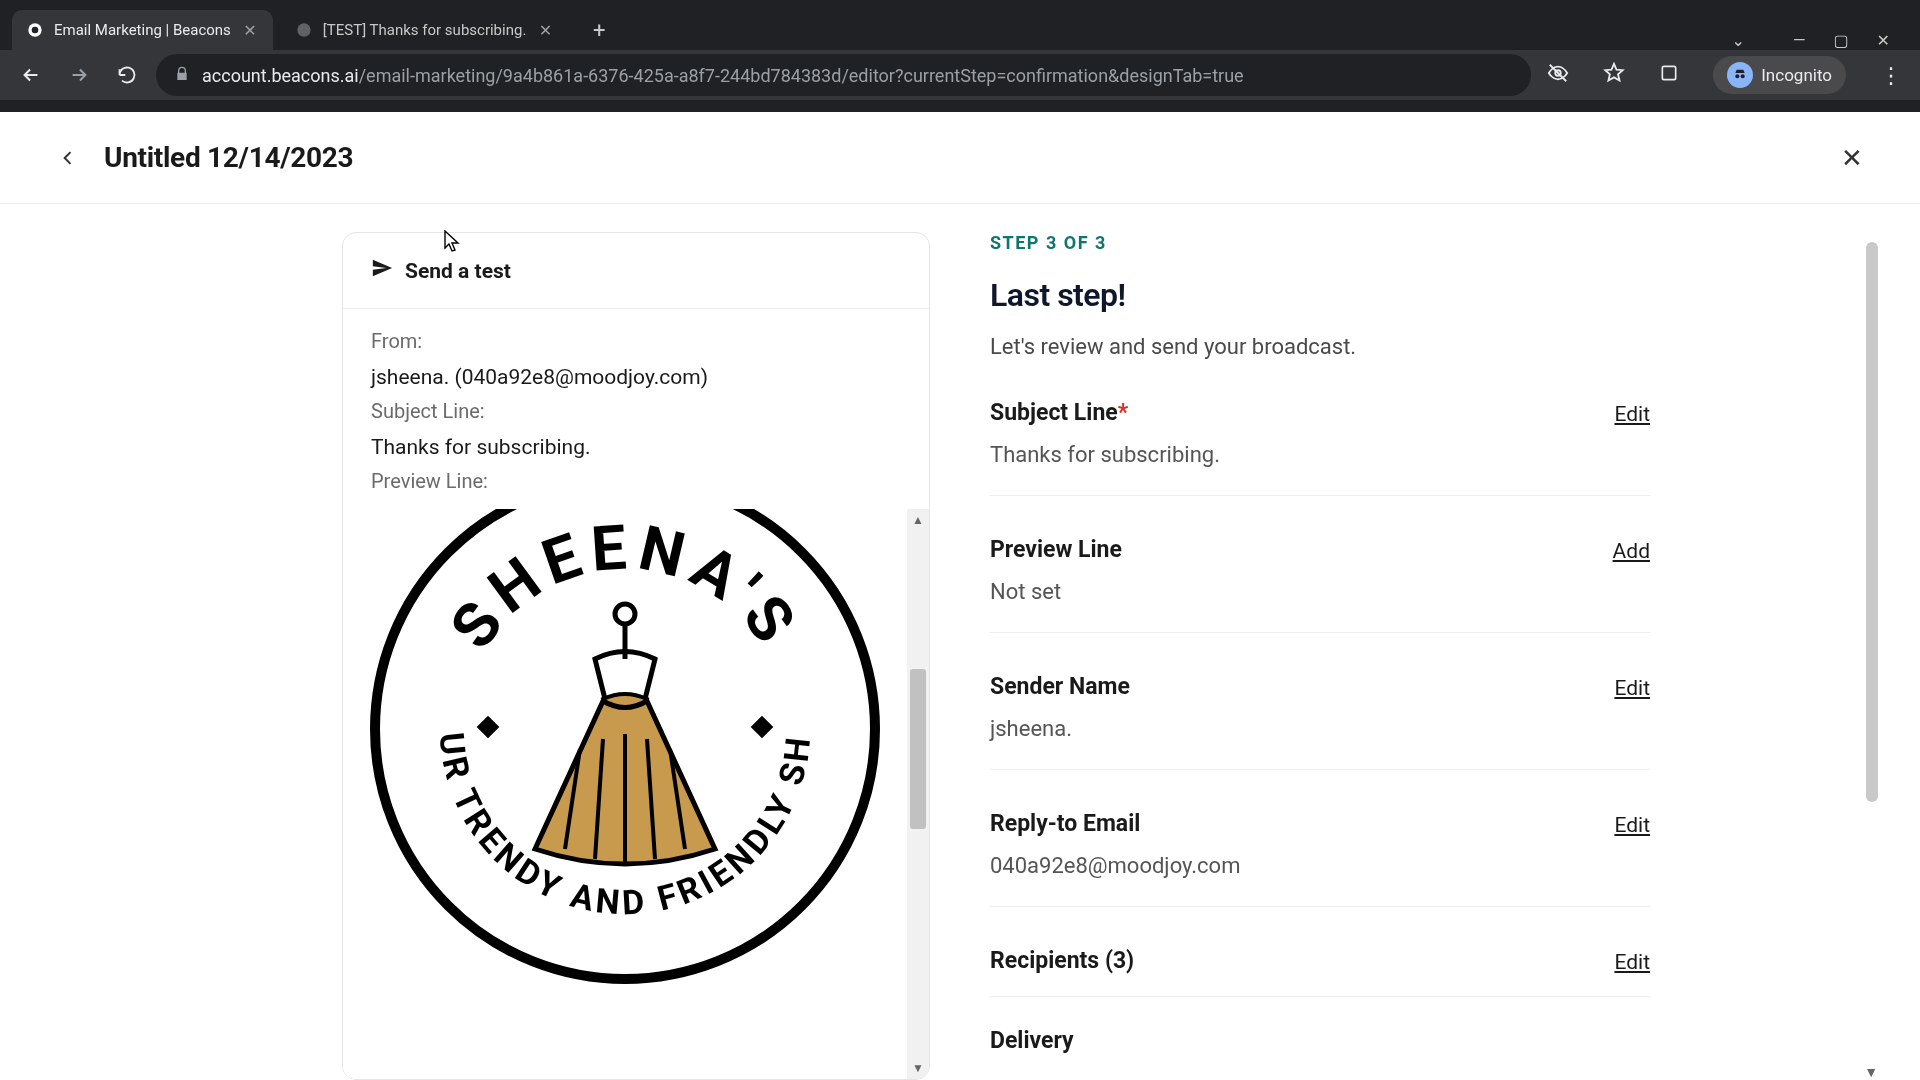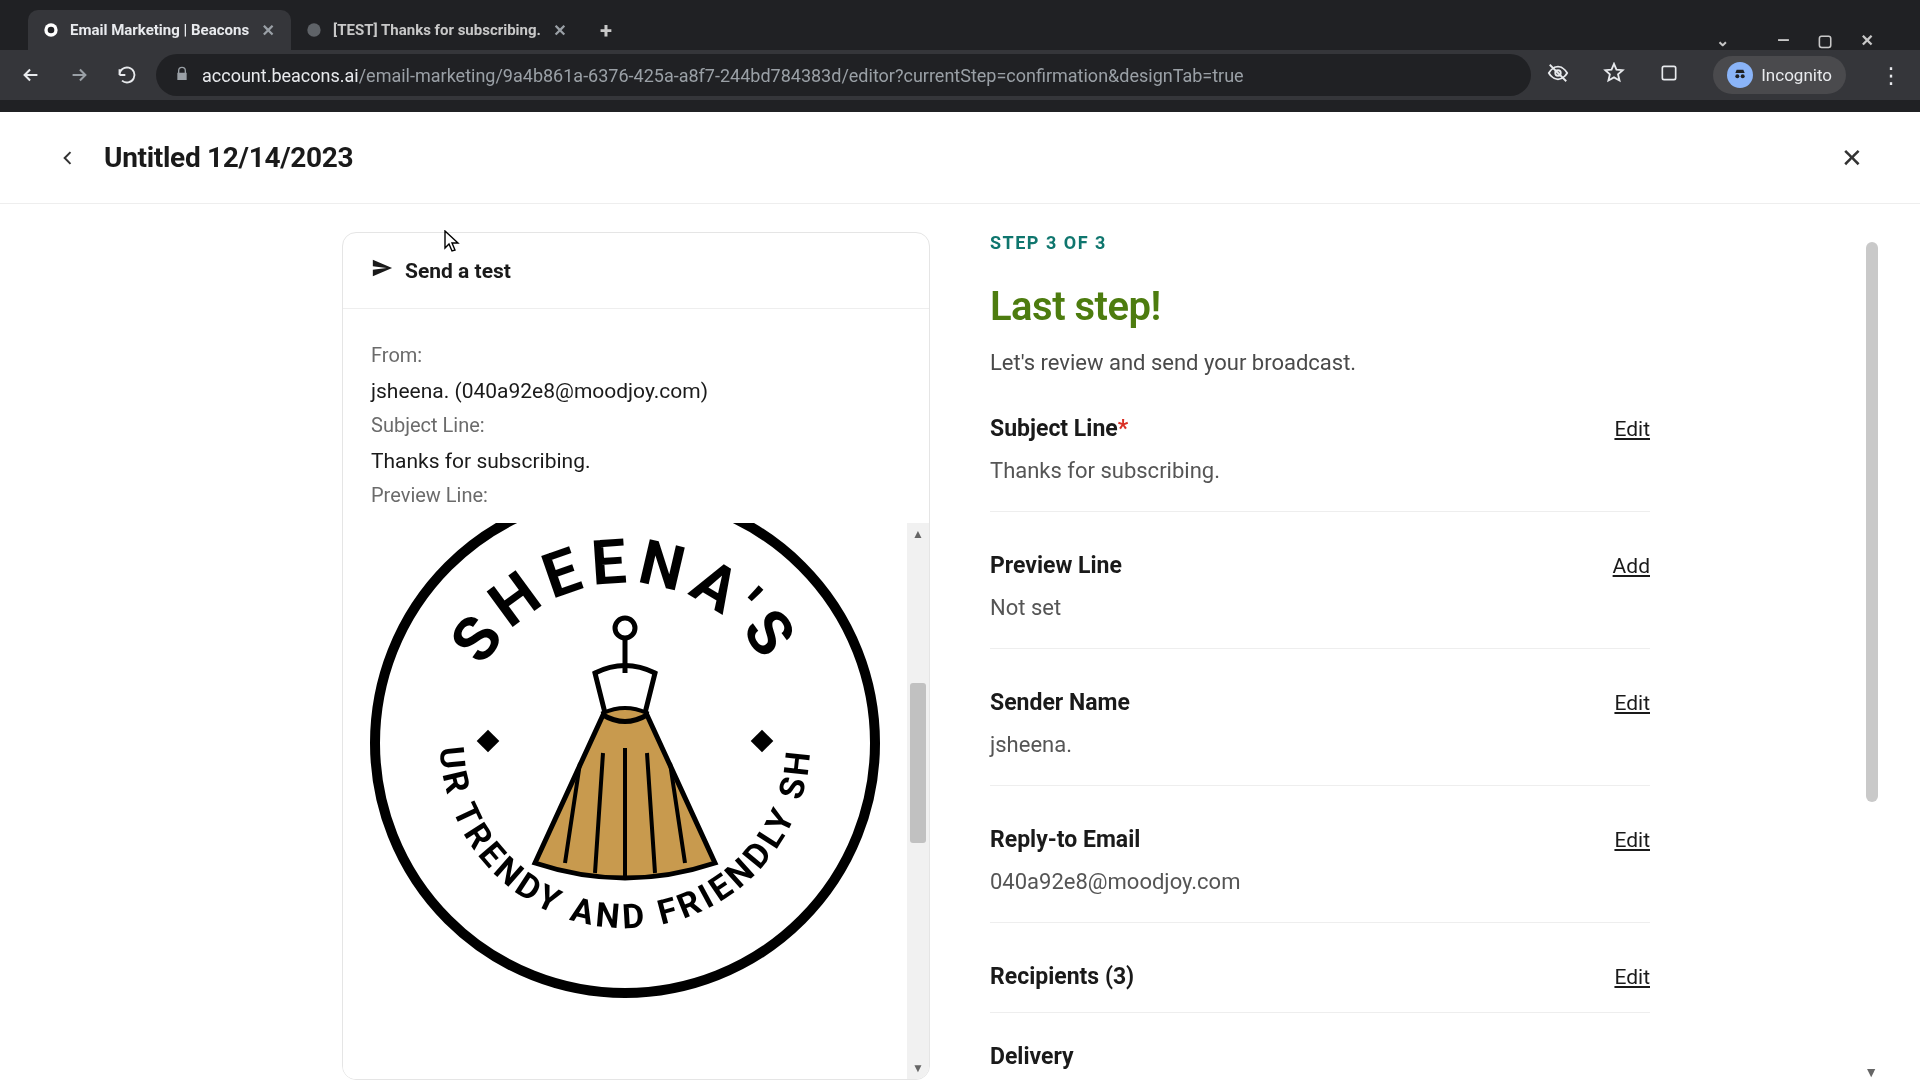--- a/index.html
+++ b/index.html
@@ -1,20 +1,20 @@
 <!DOCTYPE html>
 <html><head>
 <meta charset="utf-8">
 <style>
 * { margin: 0; padding: 0; box-sizing: border-box; font-family: -apple-system, BlinkMacSystemFont, "Segoe UI", Roboto, sans-serif; }
 body { background: #fff; width: 1920px; height: 1080px; overflow: hidden; }
 
 
 .browser-chrome { background: #202124; height: 112px; display: flex; flex-direction: column; }
-.tab-strip { height: 50px; display: flex; align-items: flex-end; padding: 0 28px; gap: 0; font-weight: bold; }
+.tab-strip { height: 50px; display: flex; align-items: flex-end; padding: 0 12px; gap: 8px; }
 .tab { height: 40px; display: flex; align-items: center; padding: 0 14px; gap: 10px; border-radius: 10px 10px 0 0; color: #c8c8c8; font-size: 15px; max-width: 320px; min-width: 250px; position: relative; }
 .tab.active { background: #35363a; color: #e8eaed; }
 .tab-favicon { width: 18px; height: 18px; flex-shrink: 0; display:flex; align-items:center; justify-content:center;}
 .tab-title { white-space: nowrap; overflow: hidden; text-overflow: ellipsis; flex: 1; }
 .tab-close { width: 18px; height: 18px; display: flex; align-items: center; justify-content: center; color: #9aa0a6; font-size: 16px; border-radius: 50%; cursor: pointer; }
 .new-tab { width: 34px; height: 34px; display: flex; align-items: center; justify-content: center; color: #c8c8c8; font-size: 22px; margin-left: 6px; margin-bottom: 3px; cursor:pointer; }
 .window-controls { margin-left: auto; display: flex; gap: 28px; align-items: center; padding-right: 18px; color: #c8c8c8; }
 .window-controls span { cursor: pointer; font-size: 16px; }
 .wc-chevron { font-size: 18px; margin-right: 20px; }
 
@@ -36,39 +36,39 @@
 .doc-title { font-size: 28px; font-weight: 700; color: #1a1a1a; letter-spacing: -0.3px; }
 .close-x { margin-left: auto; font-size: 26px; color: #333; cursor: pointer; width:36px; height:36px; display:flex; align-items:center; justify-content:center;}
 
 
 .main { display: flex; padding: 28px 0 0 0; height: calc(100% - 112px - 92px); }
 .left-col { width: 970px; display: flex; justify-content: flex-end; }
 .preview-card { width: 588px; border: 1px solid #e5e5e5; border-radius: 14px; background: #fff; display: flex; flex-direction: column; overflow: hidden; margin-right: 40px; }
 .send-test { display: flex; align-items: center; gap: 12px; padding: 24px 28px; border-bottom: 1px solid #eee; font-size: 21px; font-weight: 700; color: #1a1a1a; cursor: pointer; }
 .meta-block { padding: 20px 28px 16px; }
 .meta-label { color: #6b6b6b; font-size: 20px; margin-top: 10px; }
-.meta-label:first-child { margin-top: 14px; }
+.meta-label:first-child { margin-top: 0; }
 .meta-value { color: #1a1a1a; font-size: 21px; margin-top: 12px; }
 .email-frame { flex: 1; position: relative; display: flex; }
 .frame-body { flex: 1; background: #2f7a55; display: flex; justify-content: center; overflow: hidden; }
 .logo-wrap { width: 620px; height: 100%; background: #fff; display: flex; align-items: flex-start; justify-content: center; }
 .circle-logo { width: 560px; height: 560px; margin-top: -60px; position: relative; }
 .circle-logo svg { width: 100%; height: 100%; }
 .frame-scrollbar { width: 22px; background: #f1f1f1; position: relative; }
 .scroll-arrow { position: absolute; left: 0; width: 22px; height: 22px; display:flex; align-items:center; justify-content:center; color:#666; font-size:12px;}
 .scroll-arrow.top { top: 0; }
 .scroll-arrow.bottom { bottom: 0; }
 .scroll-thumb { position: absolute; left: 3px; width: 16px; background: #c1c1c1; border-radius: 3px; top: 160px; height: 160px; }
 
 .right-col { flex: 1; padding: 0 40px 0 20px; position: relative; display:flex;}
 .right-inner { width: 660px; }
 .step-label { font-size: 18px; font-weight: 700; letter-spacing: 1.5px; color: #0f766e; }
-.headline { font-size: 40px; font-weight: 600; color: #4d7c0f; margin-top: 30px; letter-spacing: -0.5px;}
+.headline { font-size: 32px; font-weight: 600; color: #0f172a; margin-top: 23px; letter-spacing: -0.5px;}
 .sub { font-size: 22px; color: #4a4a4a; margin-top: 20px; }
-.field-row { display: flex; justify-content: space-between; align-items: center; padding-top: 40px; }
+.field-row { display: flex; justify-content: space-between; align-items: flex-end; padding-top: 40px; }
 .field-label { font-size: 23px; font-weight: 700; color: #1a1a1a; }
 .req { color: #d93025; }
 .field-action { font-size: 21px; color: #1a1a1a; text-decoration: underline; cursor: pointer; }
 .field-value { font-size: 22px; color: #555; margin-top: 16px; }
 .divider { height: 1px; background: #eee; margin-top: 28px; }
 .right-scrollbar { width: 16px; background: transparent; margin-left: auto; position: relative; }
 .right-thumb { position: absolute; top: 10px; height: 560px; width: 12px; left: 2px; background: #c9c9c9; border-radius: 6px; }
 .right-arrow-down { position:absolute; bottom:0; right:2px; color:#666; font-size:14px;}
 
 .cursor { position: absolute; left: 444px; top: 230px; font-size: 20px; color:#000; pointer-events:none;}

